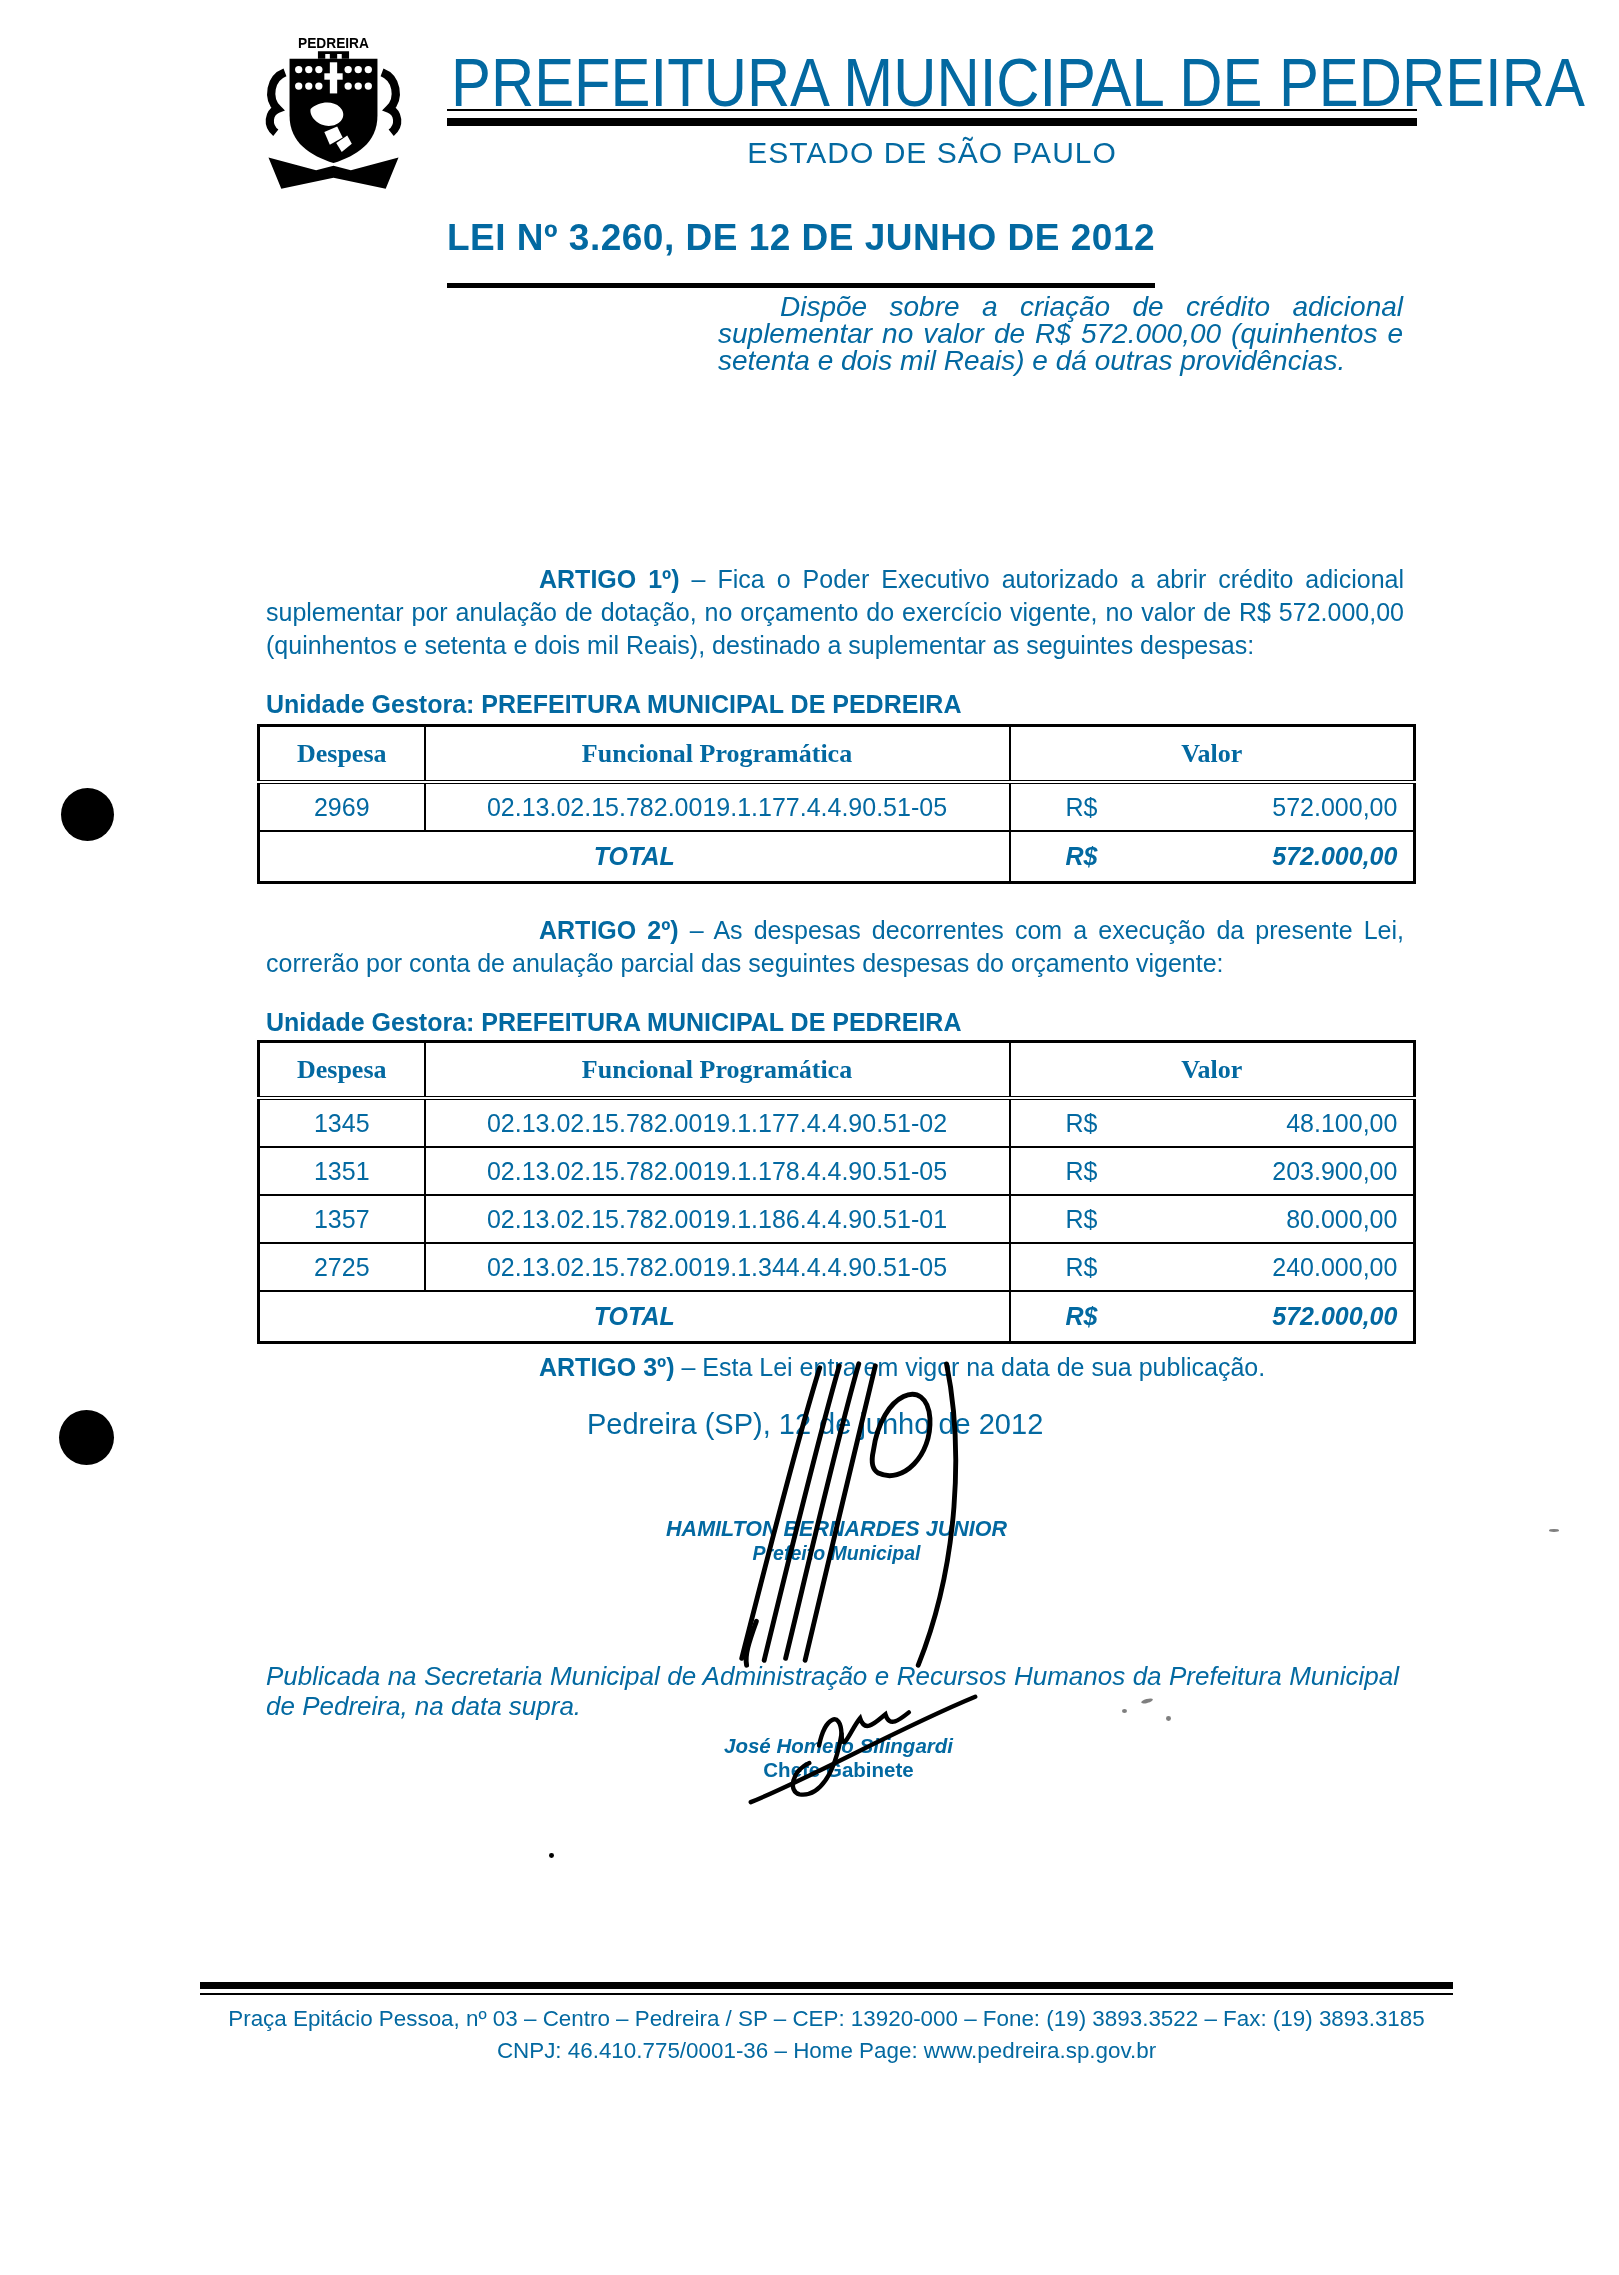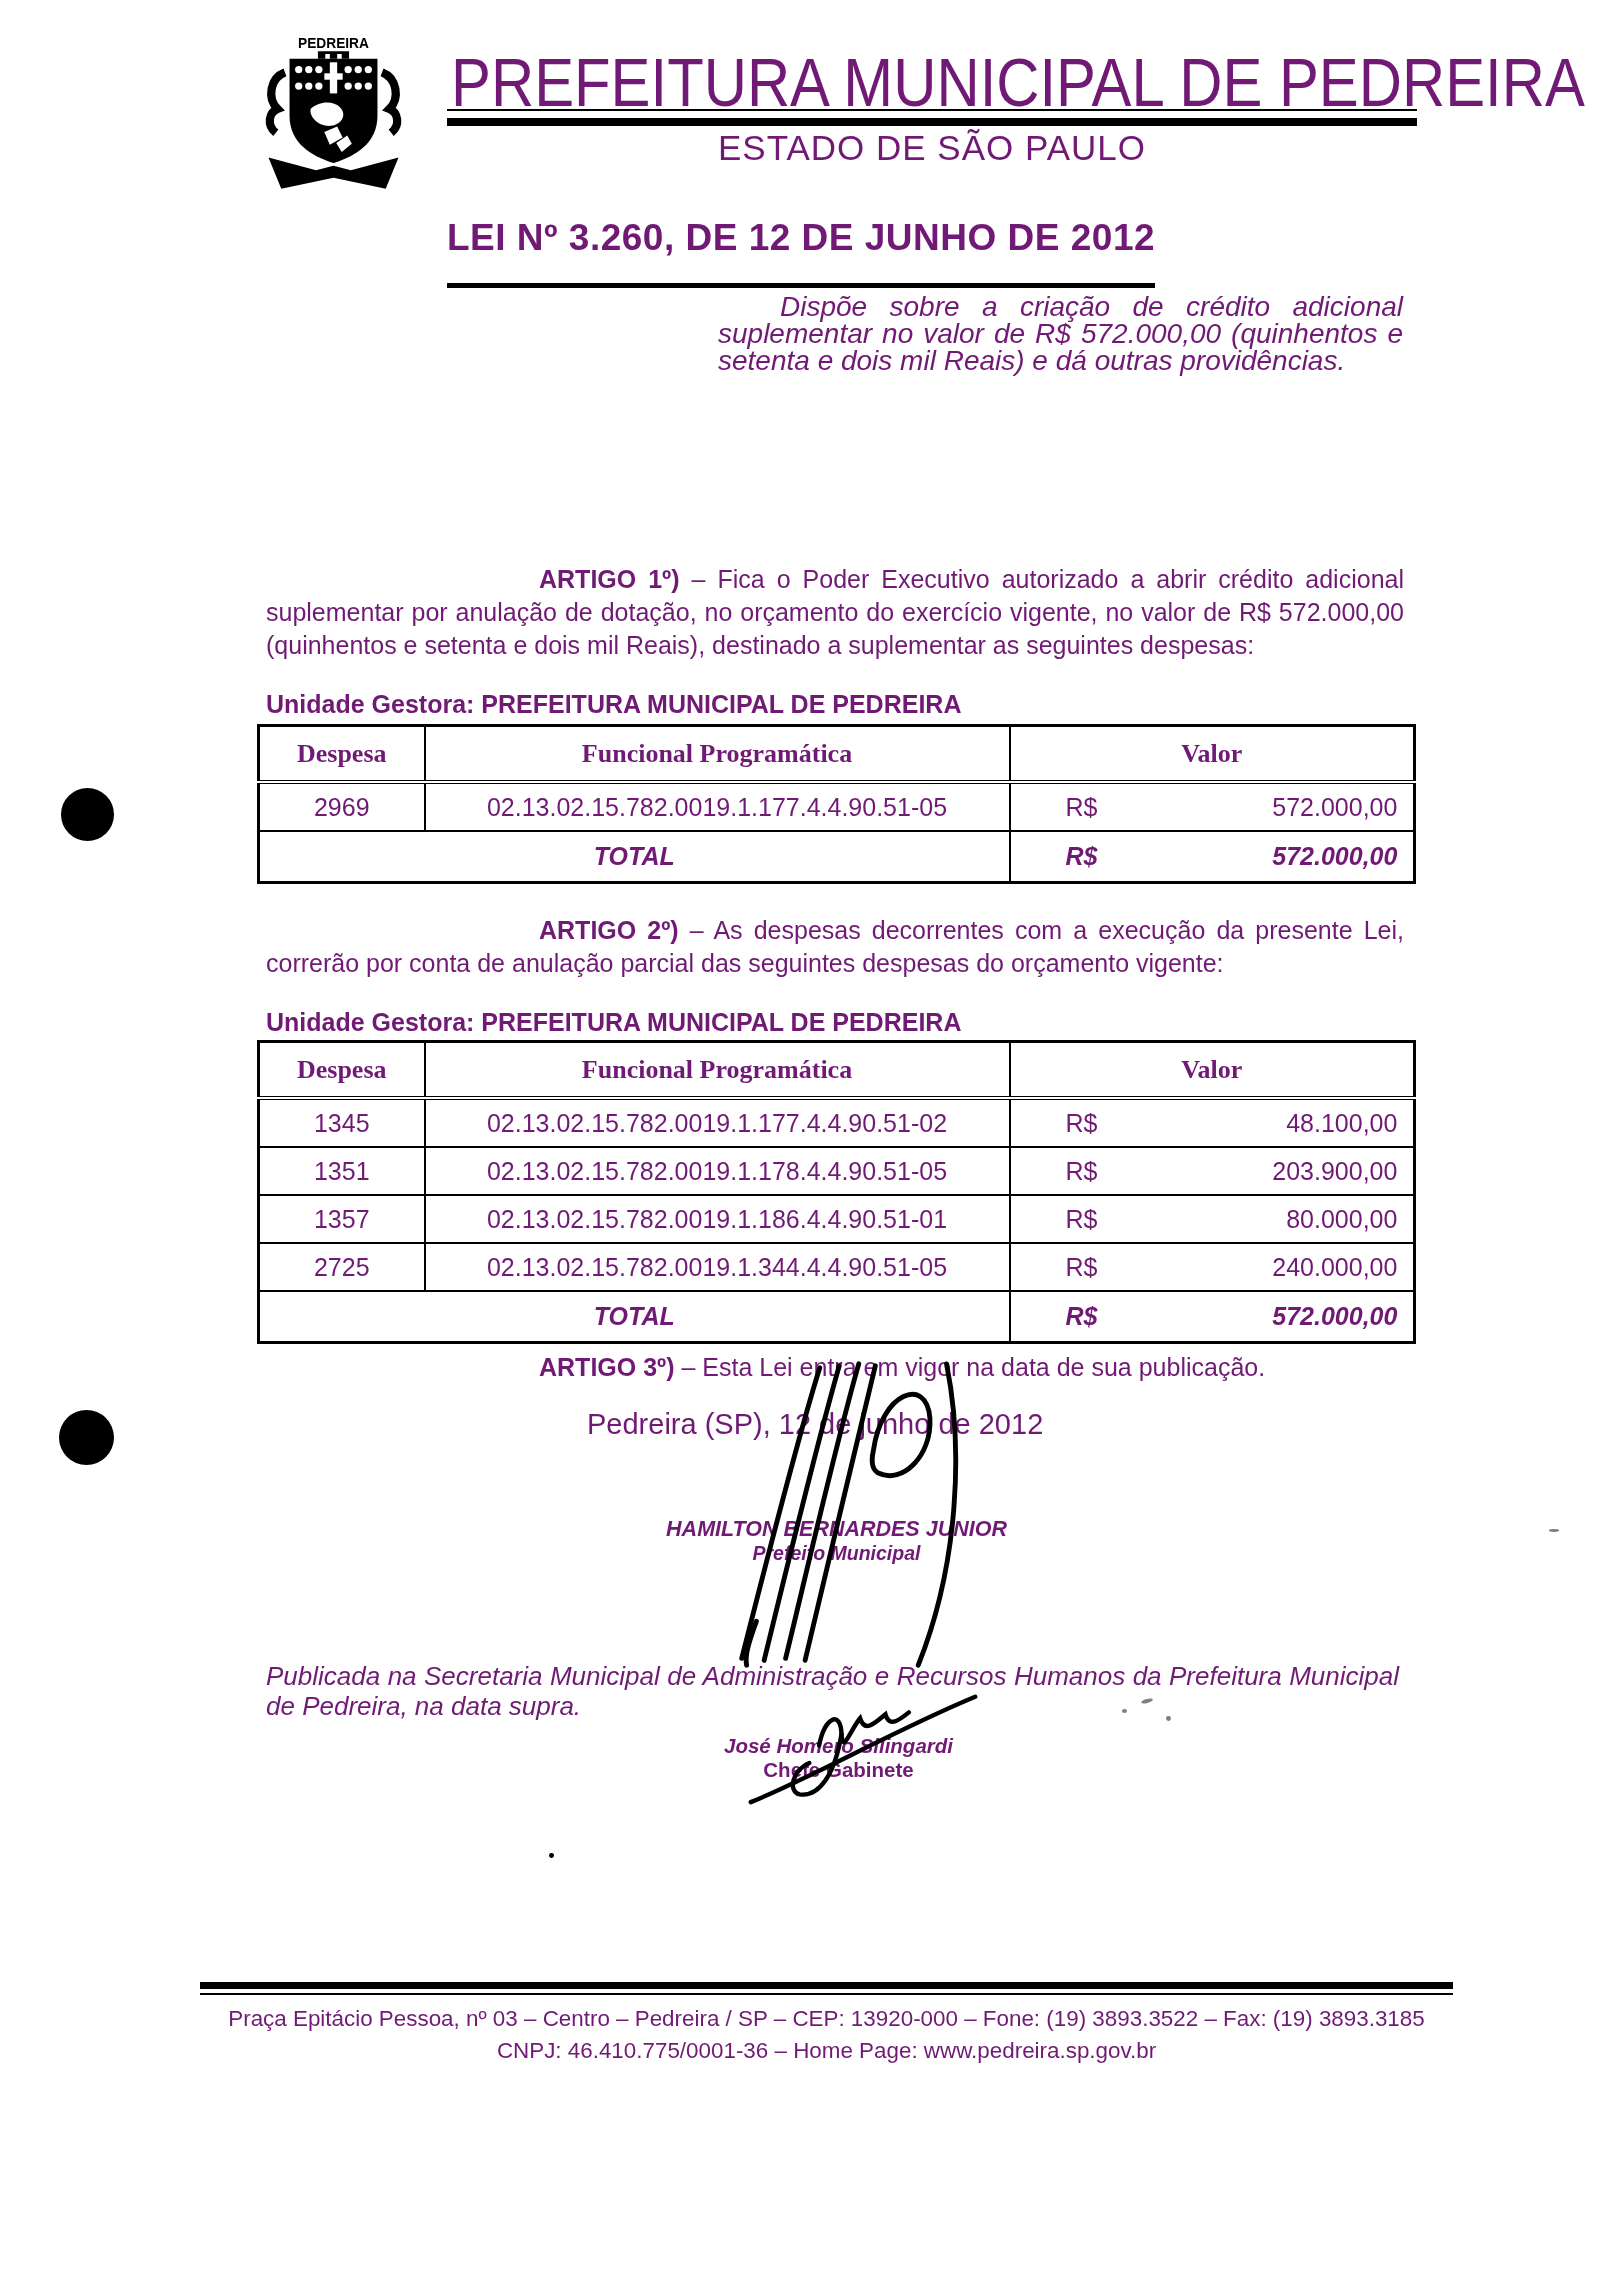--- a/index.html
+++ b/index.html
@@ -1,41 +1,41 @@
 <!DOCTYPE html>
 <html><head>
 <meta charset="utf-8">
 <style>
   html, body { margin: 0; padding: 0; background: #ffffff; }
   .page {
     position: relative;
     width: 1620px;
     height: 2275px;
     background: #ffffff;
-    color: #701a75;
+    color: #0369a1;
     font-family: "Liberation Sans", sans-serif;
     overflow: hidden;
   }
   .abs { position: absolute; }
 
   
   .h-title {
     left: 451px; top: 43px; width: 975px;
     font-size: 68px; font-weight: 500; letter-spacing: 0px;
     white-space: nowrap;
     transform: scaleX(0.88); transform-origin: left center;
   }
   .h-rule {
     left: 447px; top: 109px; width: 970px; height: 16.6px;
     border-top: 2.9px solid #000; border-bottom: 8.8px solid #000;
     box-sizing: border-box;
   }
   .h-sub {
-    left: 447px; top: 128px; width: 970px;
-    font-size: 35px; letter-spacing: 1px; text-align: center;
+    left: 447px; top: 136px; width: 970px;
+    font-size: 30px; letter-spacing: 1px; text-align: center;
   }
 
   
   .law-title {
     left: 447px; top: 217px;
     font-size: 37px; font-weight: bold; letter-spacing: 0.5px;
     border-bottom: 5.9px solid #000; padding-bottom: 24px; white-space: nowrap;
   }
 
   

